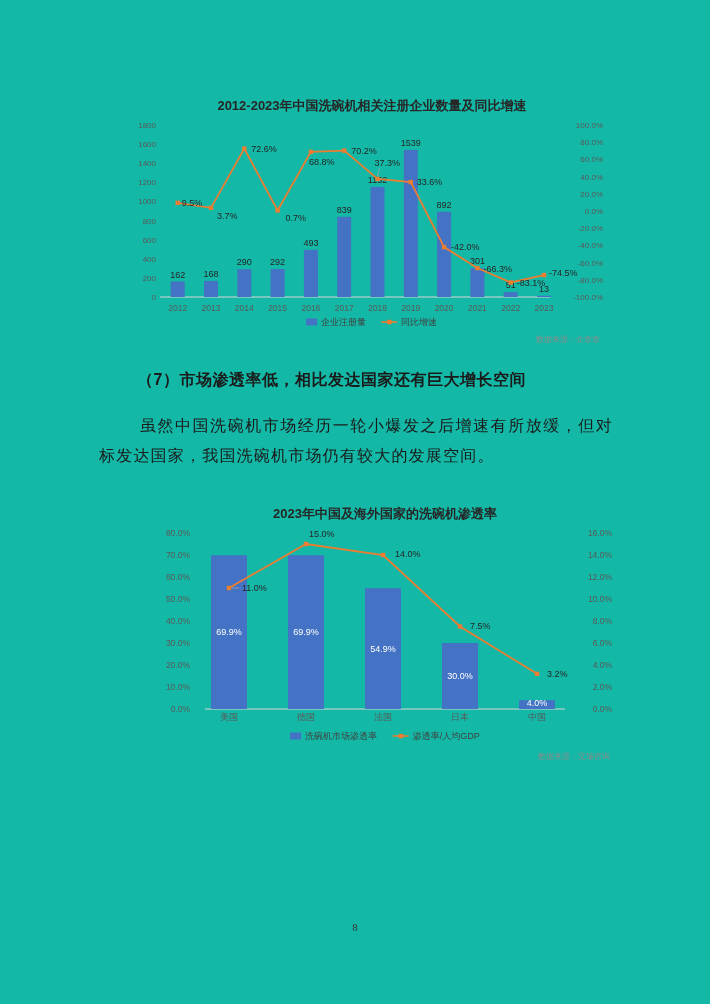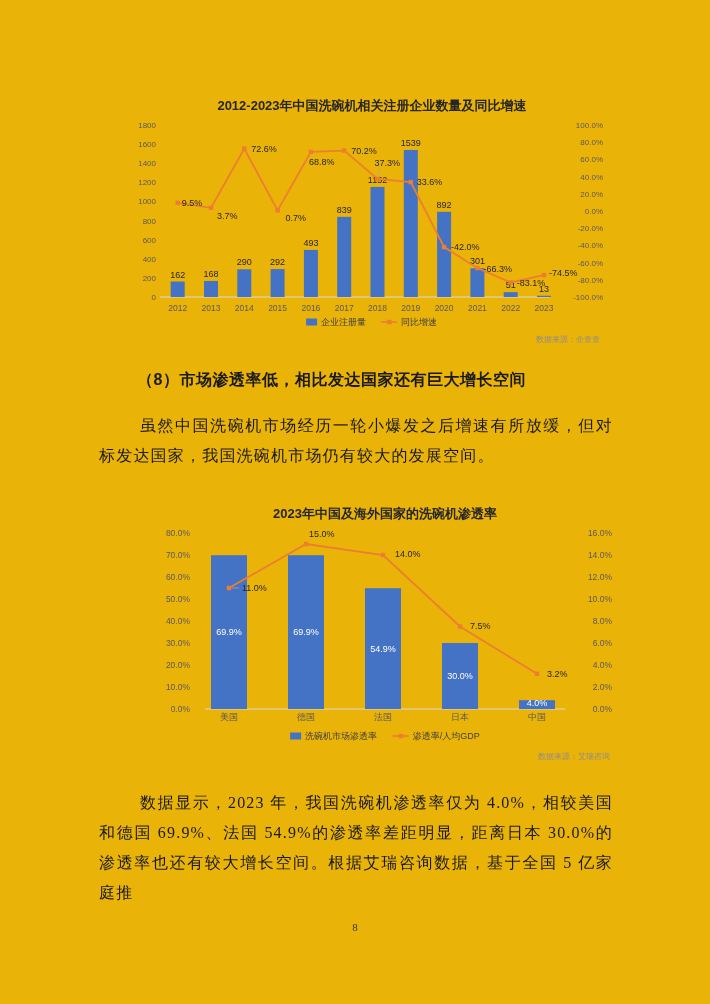--- a/index.html
+++ b/index.html
@@ -1,20 +1,20 @@
 <!DOCTYPE html>
 <html><head>
 <meta charset="utf-8">
 <style>
   html,body{margin:0;padding:0;}
   body{
     width:710px;height:1004px;background:#ffffff;position:relative;
     font-family:"Liberation Serif",serif;overflow:hidden;
   }
-  .page{position:absolute;inset:0;background:#eab308;}
+  .page{position:absolute;inset:0;background:#14b8a6;}
   svg text{font-family:"Liberation Sans",sans-serif;}
   #chart1{position:absolute;left:120px;top:90px;}
   #chart2{position:absolute;left:150px;top:498px;}
   .heading{
     position:absolute;left:137px;top:370px;width:520px;
     font-family:"Liberation Sans",sans-serif;font-weight:bold;
     font-size:16px;color:#1a1a1a;letter-spacing:.5px;
   }
   .para{
     position:absolute;left:99px;width:514px;font-size:16px;line-height:30px;
@@ -119,21 +119,21 @@
       <rect x="421.79999999999995" y="182.87" width="4.4" height="4.4" fill="#ED7D31"></rect>
       <text x="428.99999999999994" y="186.07" text-anchor="start" font-size="9" fill="#262626">-74.5%</text>
       <rect x="186.1" y="228.5" width="11" height="7" fill="#4472C4"></rect>
       <text x="201.1" y="235" font-size="9" fill="#404040">企业注册量</text>
       <line x1="261.1" y1="232" x2="277.1" y2="232" stroke="#ED7D31" stroke-width="1.6"></line>
       <rect x="267.1" y="229.8" width="4.5" height="4.5" fill="#ED7D31"></rect>
       <text x="281.1" y="235" font-size="9" fill="#404040">同比增速</text>
       <text x="480" y="252" text-anchor="end" font-size="8" fill="#8c8c8c">数据来源：企查查</text>
     </svg>
 
-  <div class="heading">（8）市场渗透率低，相比发达国家还有巨大增长空间</div>
+  <div class="heading">（7）市场渗透率低，相比发达国家还有巨大增长空间</div>
 
   <div class="para" id="para1">虽然中国洗碗机市场经历一轮小爆发之后增速有所放缓，但对标发达国家，我国洗碗机市场仍有较大的发展空间。</div>
 
   <svg id="chart2" width="470" height="270" viewBox="0 0 470 270">
       <text x="235" y="20" text-anchor="middle" font-size="13" font-weight="bold" fill="#262626">2023年中国及海外国家的洗碗机渗透率</text>
       <line x1="55" y1="211" x2="415" y2="211" stroke="#d9d9d9" stroke-width="1"></line>
       <text x="40" y="38" text-anchor="end" font-size="8.5" fill="#595959">80.0%</text>
       <text x="40" y="60" text-anchor="end" font-size="8.5" fill="#595959">70.0%</text>
       <text x="40" y="82" text-anchor="end" font-size="8.5" fill="#595959">60.0%</text>
       <text x="40" y="103.99999999999999" text-anchor="end" font-size="8.5" fill="#595959">50.0%</text>
@@ -179,16 +179,15 @@
       <rect x="384.8" y="173.60000000000002" width="4.4" height="4.4" fill="#ED7D31"></rect>
       <text x="397" y="178.8" text-anchor="start" font-size="9" fill="#262626">3.2%</text>
       <rect x="140.1" y="234.5" width="11" height="7" fill="#4472C4"></rect>
       <text x="155.1" y="241" font-size="9" fill="#404040">洗碗机市场渗透率</text>
       <line x1="242.7" y1="238" x2="258.7" y2="238" stroke="#ED7D31" stroke-width="1.6"></line>
       <rect x="248.7" y="235.8" width="4.5" height="4.5" fill="#ED7D31"></rect>
       <text x="262.7" y="241" font-size="9" fill="#404040">渗透率/人均GDP</text>
       <text x="460" y="261" text-anchor="end" font-size="8" fill="#8c8c8c">数据来源：艾瑞咨询</text>
     </svg>
 
-  <div class="para" id="para2">数据显示，2023 年，我国洗碗机渗透率仅为 4.0%，相较美国和德国 69.9%、法国 54.9%的渗透率差距明显，距离日本 30.0%的渗透率也还有较大增长空间。根据艾瑞咨询数据，基于全国 5 亿家庭推</div>
 
   <div class="page-num">8</div>
 </div>
 
 </body></html>

